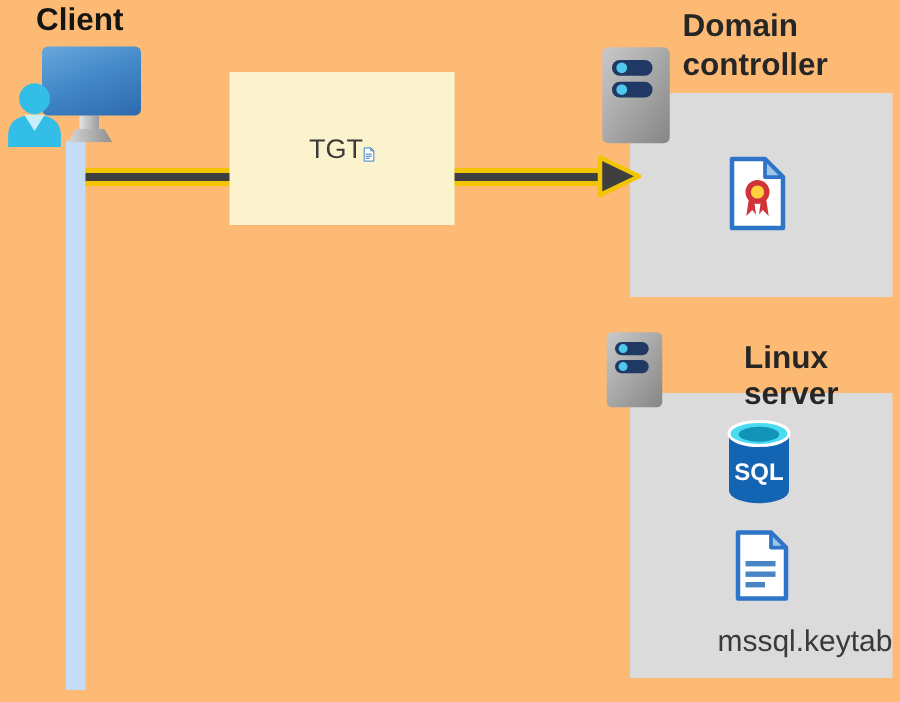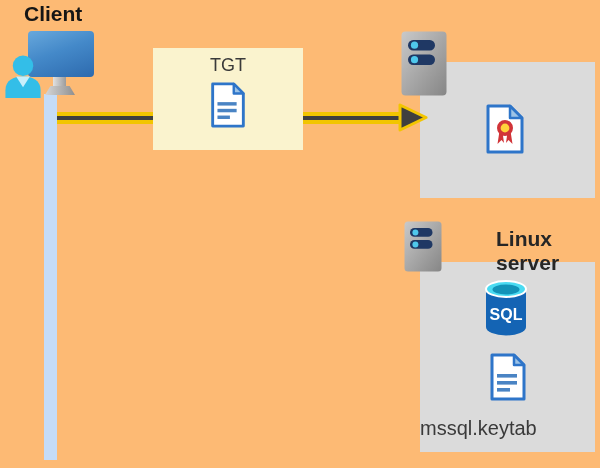--- a/index.html
+++ b/index.html
@@ -22,38 +22,38 @@
   .vline{left:44px;top:94px;width:13px;height:366px;background:#C5DCF7;z-index:1;}
 
   
   .arrow-line{left:57px;top:112px;width:349px;height:12px;z-index:3;
     background:linear-gradient(180deg,#F2C500 0 30%,#3F3F3F 30% 70%,#F2C500 70% 100%);}
   .arrow-head{left:398px;top:102px;width:30px;height:31px;z-index:3;}
 
   
   .ticket-box{left:153px;top:48px;width:150px;height:102px;background:#FAF3CE;z-index:4;
     display:flex;justify-content:center;gap:19px;padding-top:7px;box-sizing:border-box;}
-  .ticket-item{width:44px;display:flex;flex-direction:column;align-items:center;}
+  .ticket-item{width:44px;display:flex;flex-direction:row;align-items:center;}
   .ticket-label{font-size:18px;color:#3A3A3A;margin-bottom:6px;}
 
   
   .zone{background:#DBDBDB;z-index:1;}
   .dc-box{left:420px;top:62px;width:175px;height:136px;}
   .linux-box{left:420px;top:262px;width:175px;height:190px;}
 
   .dc-server{left:401px;top:31px;width:46px;height:65px;z-index:2;}
   .dc-title{left:455px;top:5px;width:140px;font-size:21px;font-weight:bold;
     color:#262626;line-height:26px;z-index:5;}
   .cert-icon{left:484px;top:104px;width:42px;height:50px;z-index:2;}
 
   .linux-server{left:404px;top:221px;width:38px;height:51px;z-index:2;}
   .linux-title{left:456px;top:227px;font-size:21px;font-weight:bold;color:#262626;z-index:5;margin-left:40px;}
   .sql-icon{left:484px;top:280px;width:44px;height:57px;z-index:2;}
   .keytab-icon{left:488px;top:351px;width:40px;height:52px;z-index:2;}
-  .keytab-label{left:420px;top:417px;width:175px;text-align:left;
+  .keytab-label{left:420px;top:417px;width:175px;text-align:right;
     font-size:20px;color:#3A3A3A;z-index:2;}
 </style>
 </head>
 <body>
 
 <div class="canvas">
 
   <div class="abs client-title">Client</div>
   <div class="abs monitor"></div>
   <div class="abs monitor-neck"></div>
@@ -92,20 +92,21 @@
         <stop offset="0" stop-color="#C9C9C9"></stop>
           <stop offset="1" stop-color="#868686"></stop>
       </linearGradient>
     </defs>
     <rect x="0.5" y="0.5" width="45" height="64" rx="4" fill="url(#sgrad1)"></rect>
     <rect x="7" y="9" width="27" height="10.5" rx="5.2" fill="#1F3864"></rect>
     <circle cx="13.5" cy="14.2" r="3.6" fill="#4FC8EC"></circle>
     <rect x="7" y="23.5" width="27" height="10.5" rx="5.2" fill="#1F3864"></rect>
     <circle cx="13.5" cy="28.7" r="3.6" fill="#4FC8EC"></circle>
   </svg>
+  <div class="abs dc-title">Domain controller</div>
   <svg class="abs cert-icon" viewBox="0 0 42 50">
     <path d="M4 2 H26 L38 14 V48 H4 Z" fill="#ffffff" stroke="#2E75C9" stroke-width="3" stroke-linejoin="round"></path>
     <path d="M26 2 V14 H38 Z" fill="#9DC3E6" stroke="#2E75C9" stroke-width="2.5" stroke-linejoin="round"></path>
     <polygon points="15.5,27 13.5,40 17.5,36 20,39 18.5,28" fill="#D13438"></polygon>
     <polygon points="26.5,27 28.5,40 24.5,36 22,39 23.5,28" fill="#D13438"></polygon>
     <circle cx="21" cy="24" r="6.2" fill="#FFD23B" stroke="#D13438" stroke-width="3.6"></circle>
   </svg>
 
   <svg class="abs linux-server" viewBox="0 0 38 51">
     <defs>

